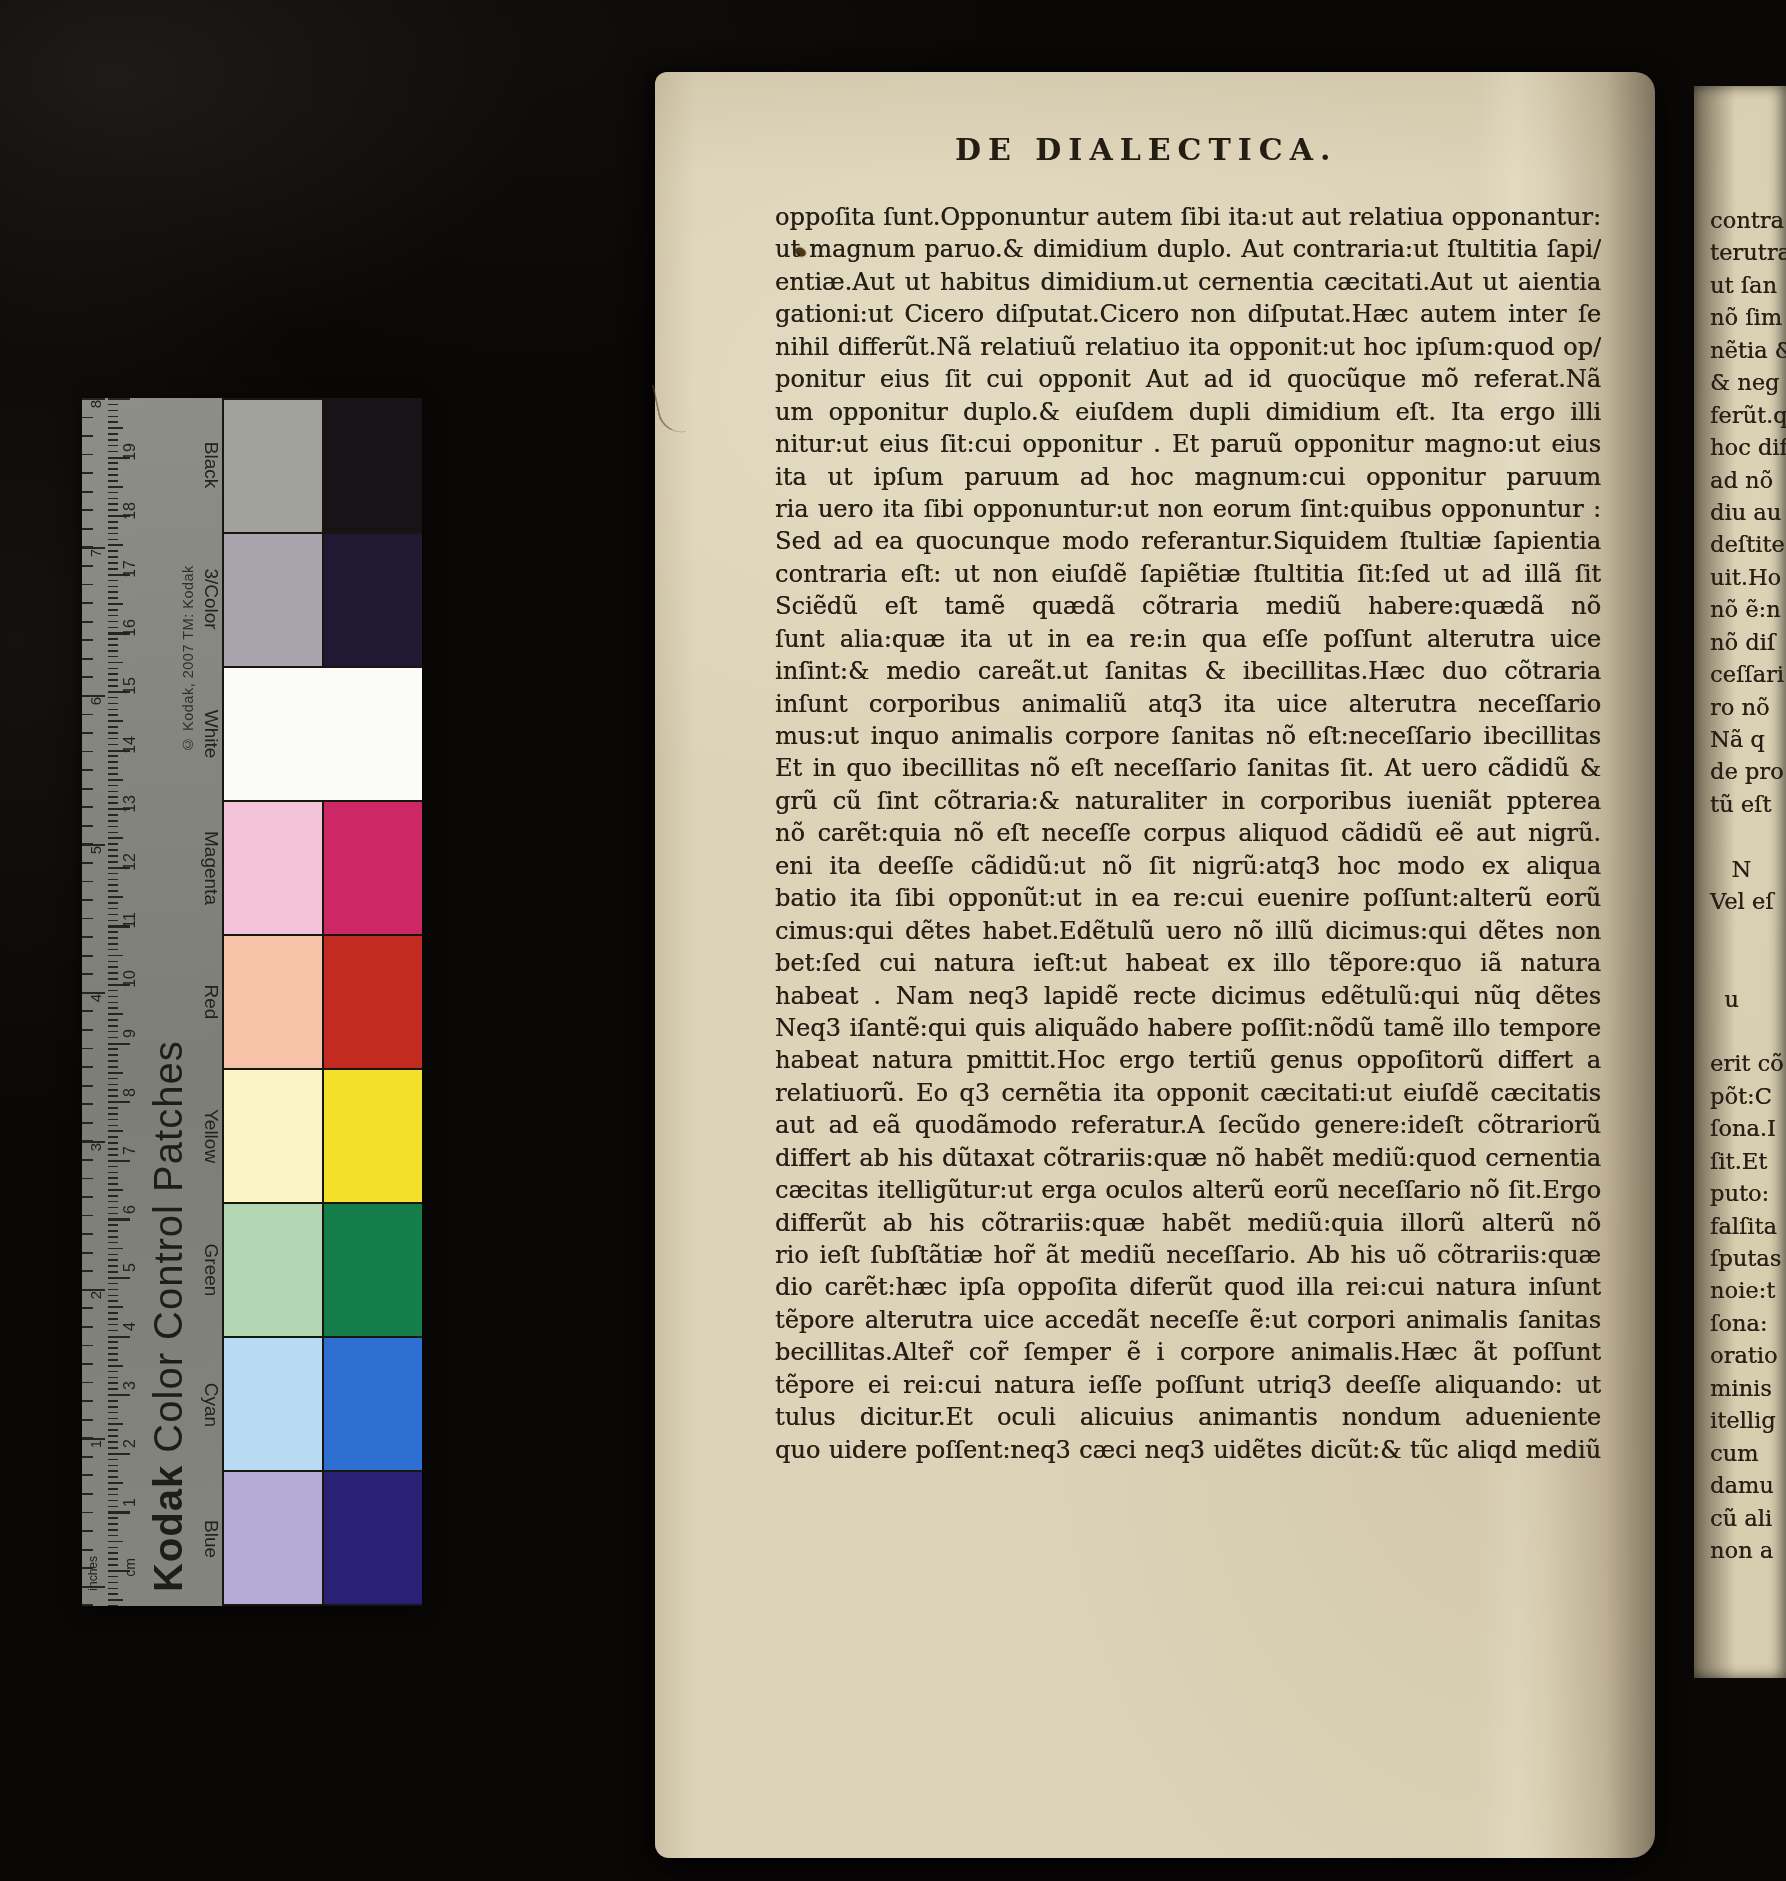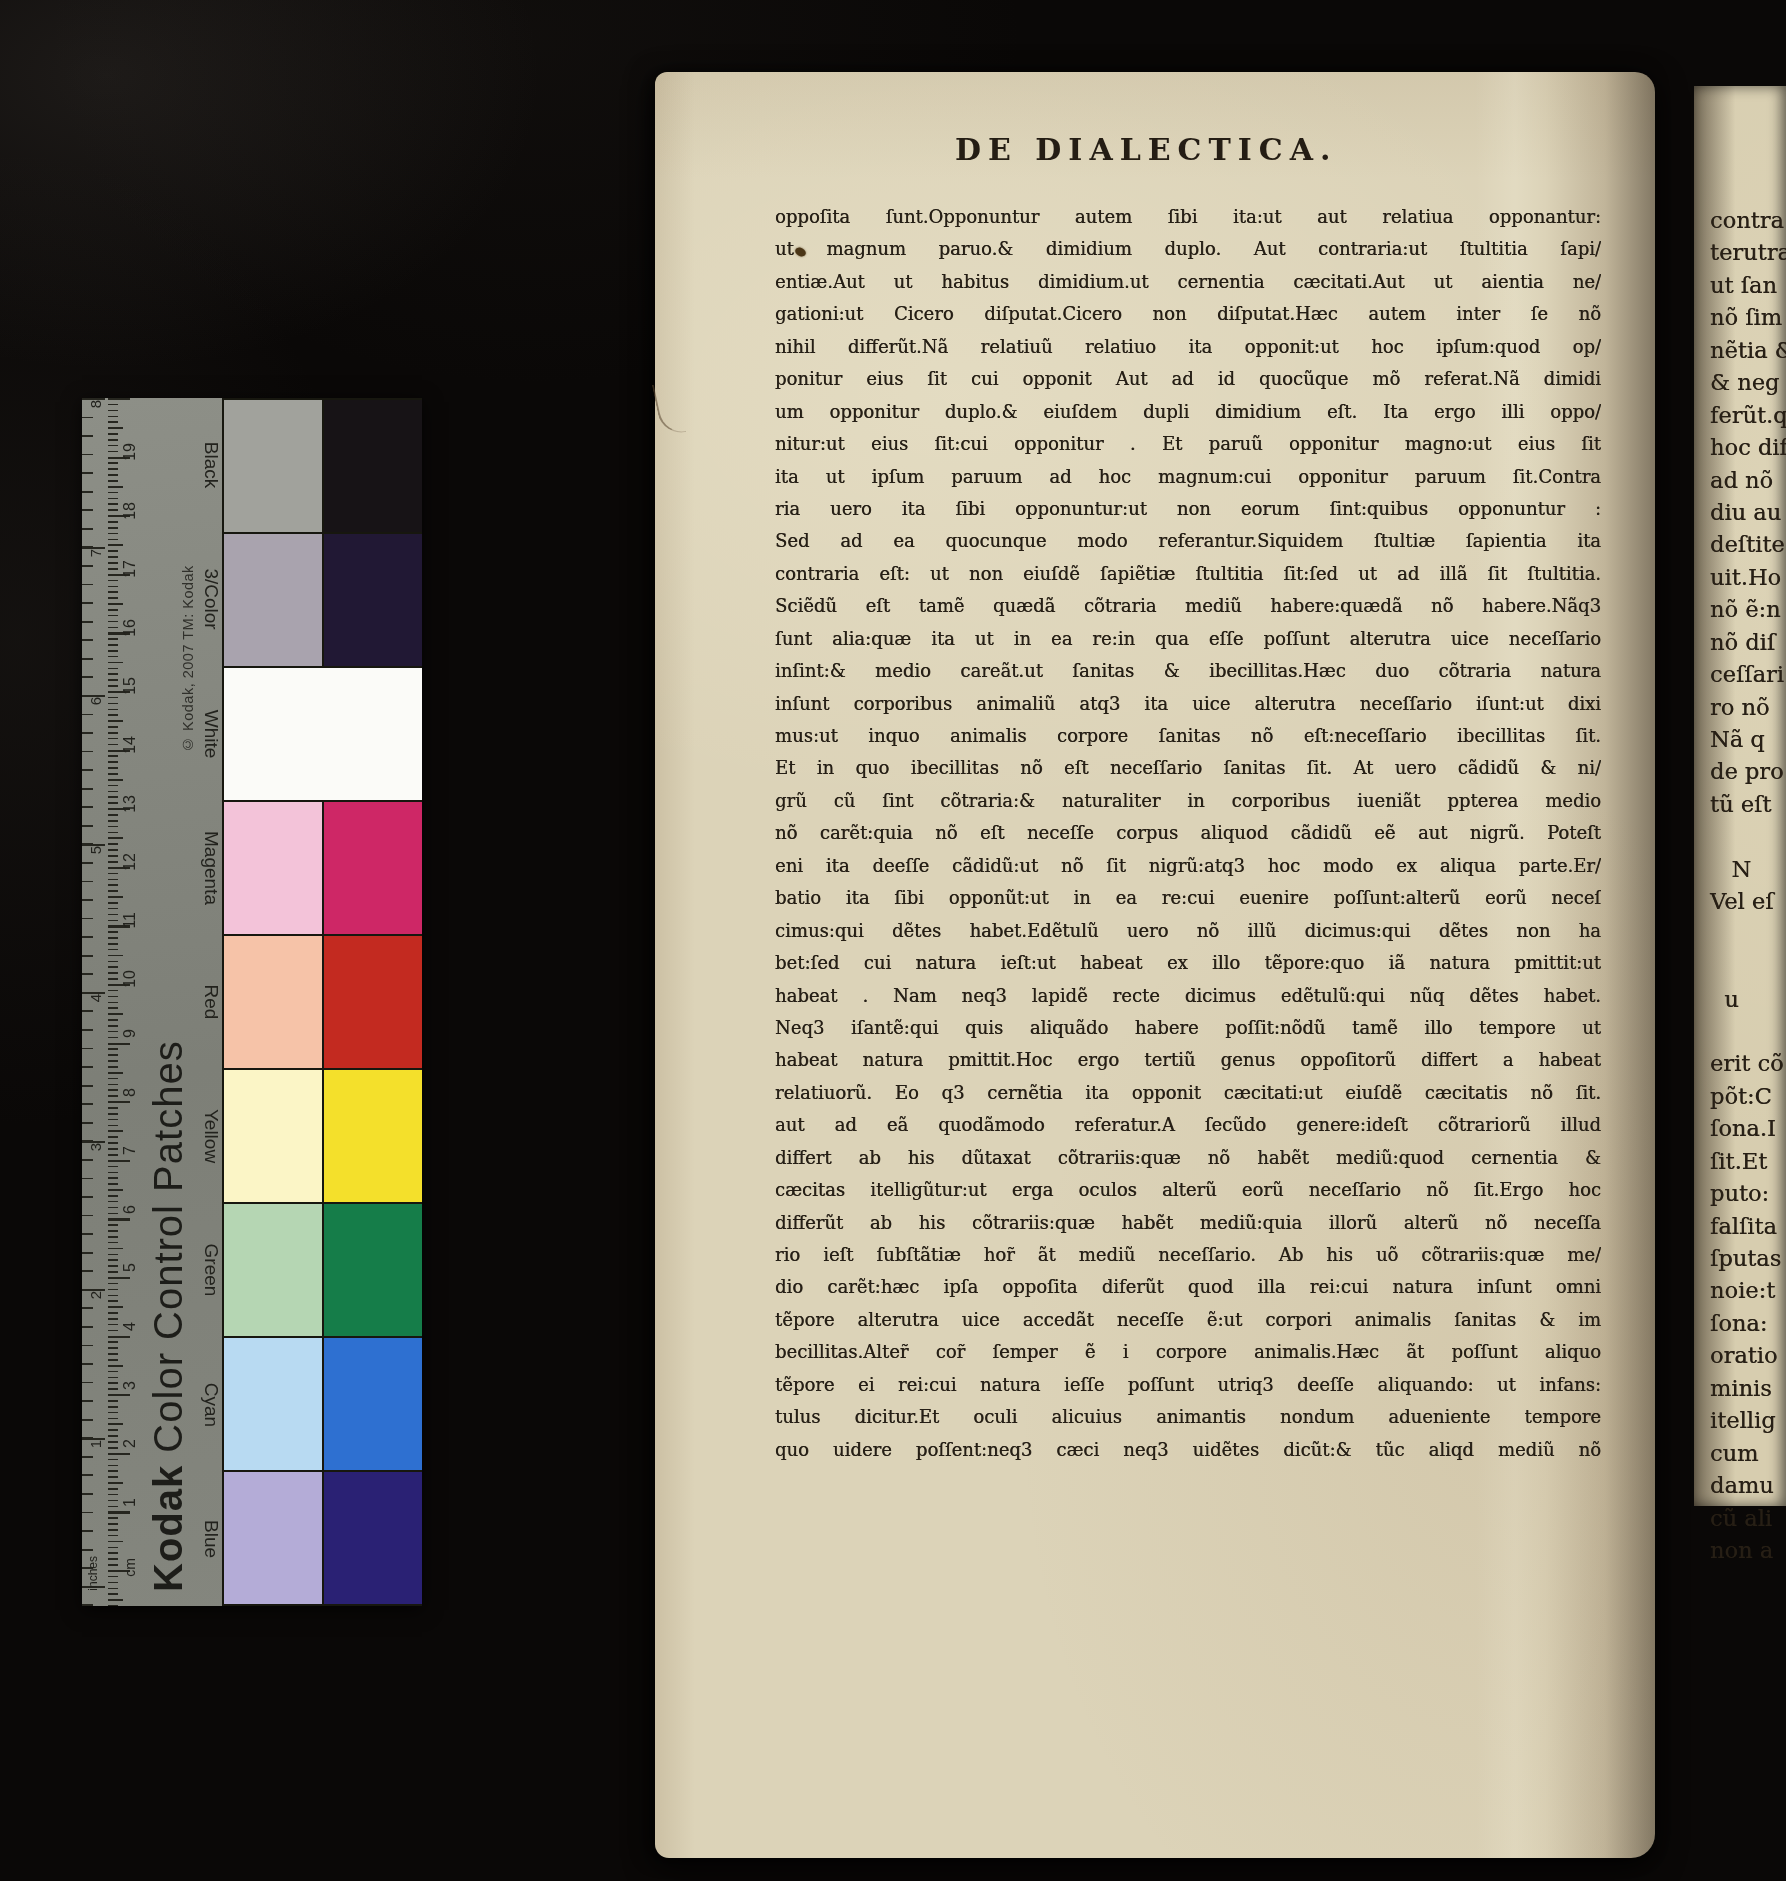--- a/index.html
+++ b/index.html
@@ -24,36 +24,36 @@
       linear-gradient(to right, rgba(0,0,0,0) 82%, rgba(255,252,235,.18) 86%, rgba(0,0,0,0) 89%, rgba(95,72,45,.22) 95%, rgba(42,30,17,.50) 100%),
       linear-gradient(to bottom, rgba(130,105,70,.10), rgba(0,0,0,0) 6%),
       #dcd3b8;
     box-shadow:0 8px 30px rgba(0,0,0,.85), -6px 0 18px rgba(0,0,0,.5);
   }
   .page-title{
     position:absolute;left:300px;top:60px;width:400px;
     font-size:30px;font-weight:bold;letter-spacing:7px;color:#241d14;text-align:left;
   }
   .page-text{position:absolute;left:120px;top:129px;width:826px;color:#251e15;
-    font-size:18px;text-shadow:0.35px 0 0 rgba(37,30,21,.85);}
+    font-size:24px;text-shadow:0.35px 0 0 rgba(37,30,21,.85);}
   .tline{height:32.45px;line-height:32.45px;text-align:justify;overflow:hidden;}
   .tline::after{content:"";display:inline-block;width:100%;height:0;}
   .margin-mark{
     position:absolute;left:2px;top:310px;width:22px;height:52px;
     border-left:2.5px solid rgba(88,70,48,.55);border-bottom:1px solid rgba(88,70,48,.25);
     border-radius:0 0 0 26px;transform:rotate(-12deg);
   }
   .ink-speck{
     position:absolute;left:140px;top:176px;width:11px;height:8px;border-radius:50%;
     background:#4a3516;transform:rotate(28deg);box-shadow:0 0 2px rgba(74,53,22,.8);
   }
 
   
   .right-page{
-    position:absolute;left:1694px;top:86px;width:92px;height:1420px;
+    position:absolute;left:1694px;top:86px;width:92px;height:1592px;
     background:
       linear-gradient(to right, rgba(35,24,12,.55) 0%, rgba(0,0,0,0) 45%),
       radial-gradient(300px 900px at 90% 30%, rgba(255,250,230,.14), rgba(0,0,0,0) 75%),
       #d7cdaf;
     box-shadow:-4px 0 14px rgba(0,0,0,.6) inset;
   }
   .right-page-text{position:absolute;left:16px;top:118px;color:#271f15;
     font-size:22.5px;text-shadow:0.35px 0 0 rgba(39,31,21,.85);}
   .rline{height:32.45px;line-height:32.45px;white-space:pre;}
 

